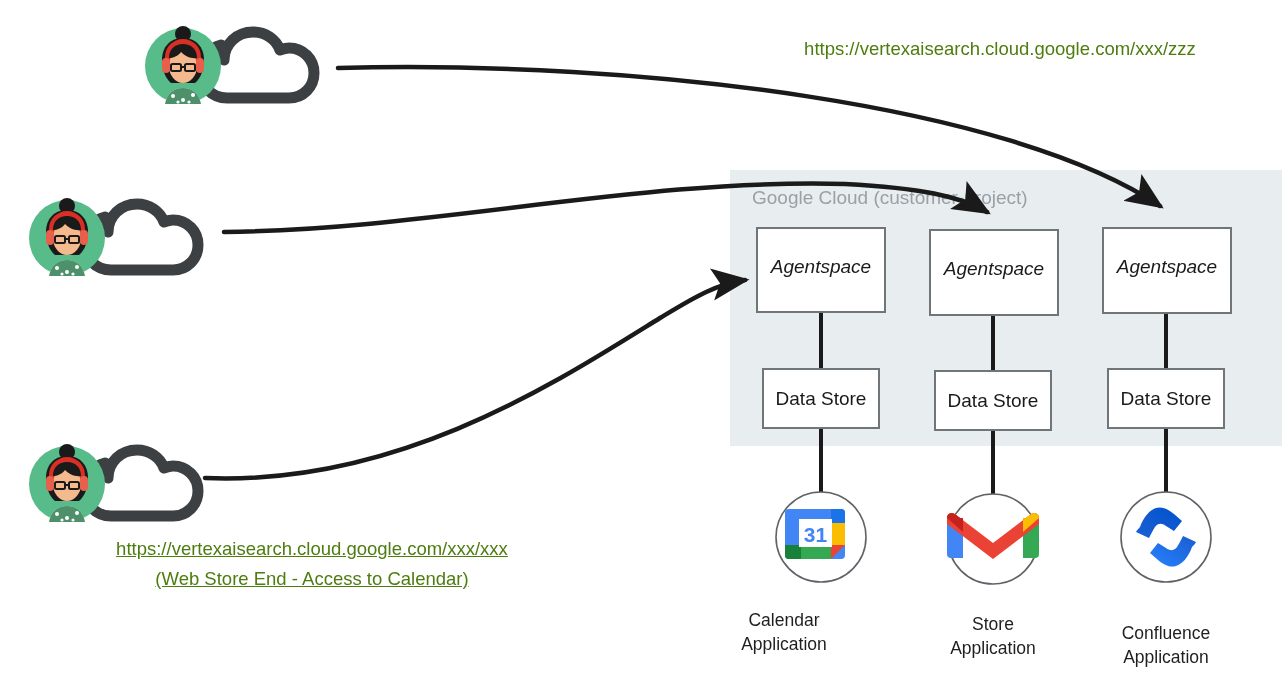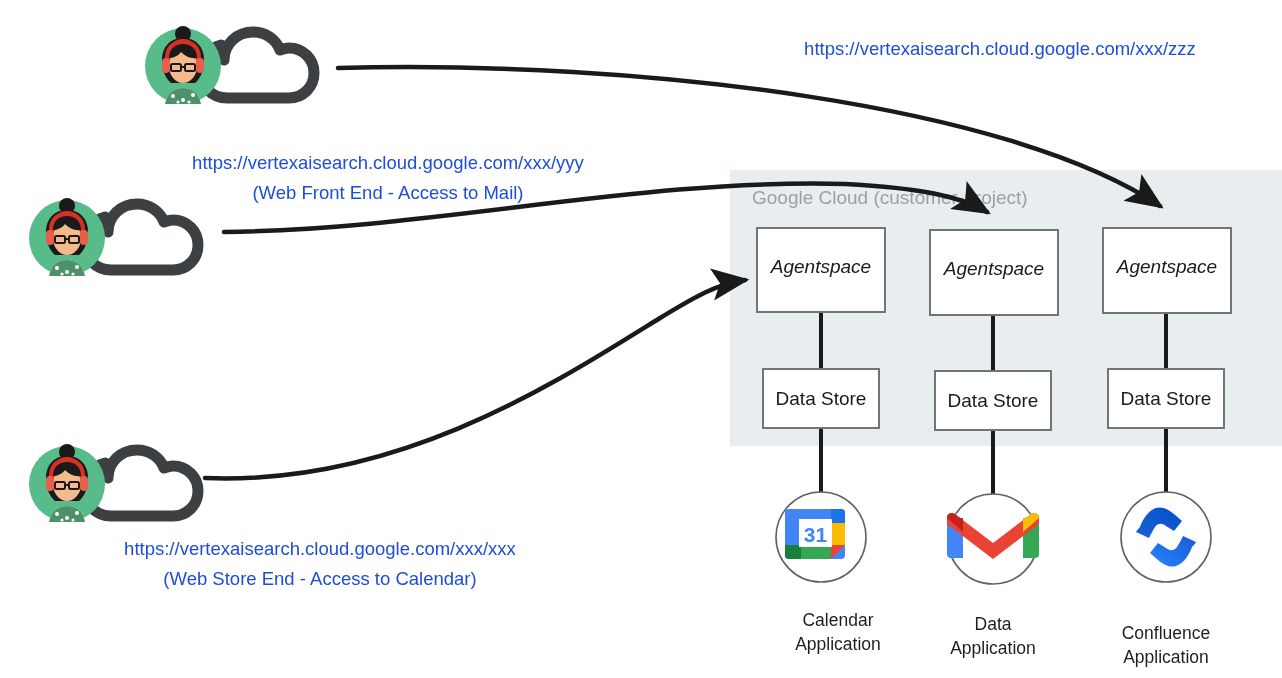--- a/index.html
+++ b/index.html
@@ -22,21 +22,21 @@
   svg.layer {
     position: absolute;
     top: 0;
     left: 0;
     width: 1282px;
     height: 678px;
   }
   .url-label {
     position: absolute;
     text-align: center;
-    color: #1d4ed8;
+    color: #4d7c0f;
     font-size: 18.5px;
     line-height: 30px;
     white-space: nowrap;
     font-family: "Liberation Sans", sans-serif;
   }
   .url-label .sub {
     display: block;
   }
   .cloud-group {
     position: absolute;
@@ -230,37 +230,33 @@
       <circle cx="53" cy="71" r="2" fill="#ffffff"></circle>
       <circle cx="38" cy="78" r="1.6" fill="#ffffff"></circle>
       <circle cx="49" cy="78" r="1.6" fill="#ffffff"></circle>
     </svg>
   </div>
 
   <div class="url-label" style="left:790px; top:34px; width:420px;">
     <span>https://vertexaisearch.cloud.google.com/xxx/zzz</span>
   </div>
 
-  <div class="url-label" style="left:178px; top:148px; width:420px;">
-    <span>https://vertexaisearch.cloud.google.com/xxx/yyy</span>
-    <span class="sub">(Web Front End - Access to Mail)</span>
-  </div>
-
-  <div class="url-label" style="left:110px; top:534px; width:420px;">
+
+  <div class="url-label" style="left:102px; top:534px; width:420px;text-decoration:underline;">
     <span>https://vertexaisearch.cloud.google.com/xxx/xxx</span>
     <span class="sub">(Web Store End - Access to Calendar)</span>
   </div>
 
-  <div class="app-caption" style="left:758px; top:608px; width:160px;">
+  <div class="app-caption" style="left:704px; top:608px; width:160px;">
     <div>Calendar</div>
     <div>Application</div>
   </div>
 
   <div class="app-caption" style="left:913px; top:612px; width:160px;">
-    <div>Data</div>
+    <div>Store</div>
     <div>Application</div>
   </div>
 
   <div class="app-caption" style="left:1086px; top:621px; width:160px;">
     <div>Confluence</div>
     <div>Application</div>
   </div>
 
 </div>
 

